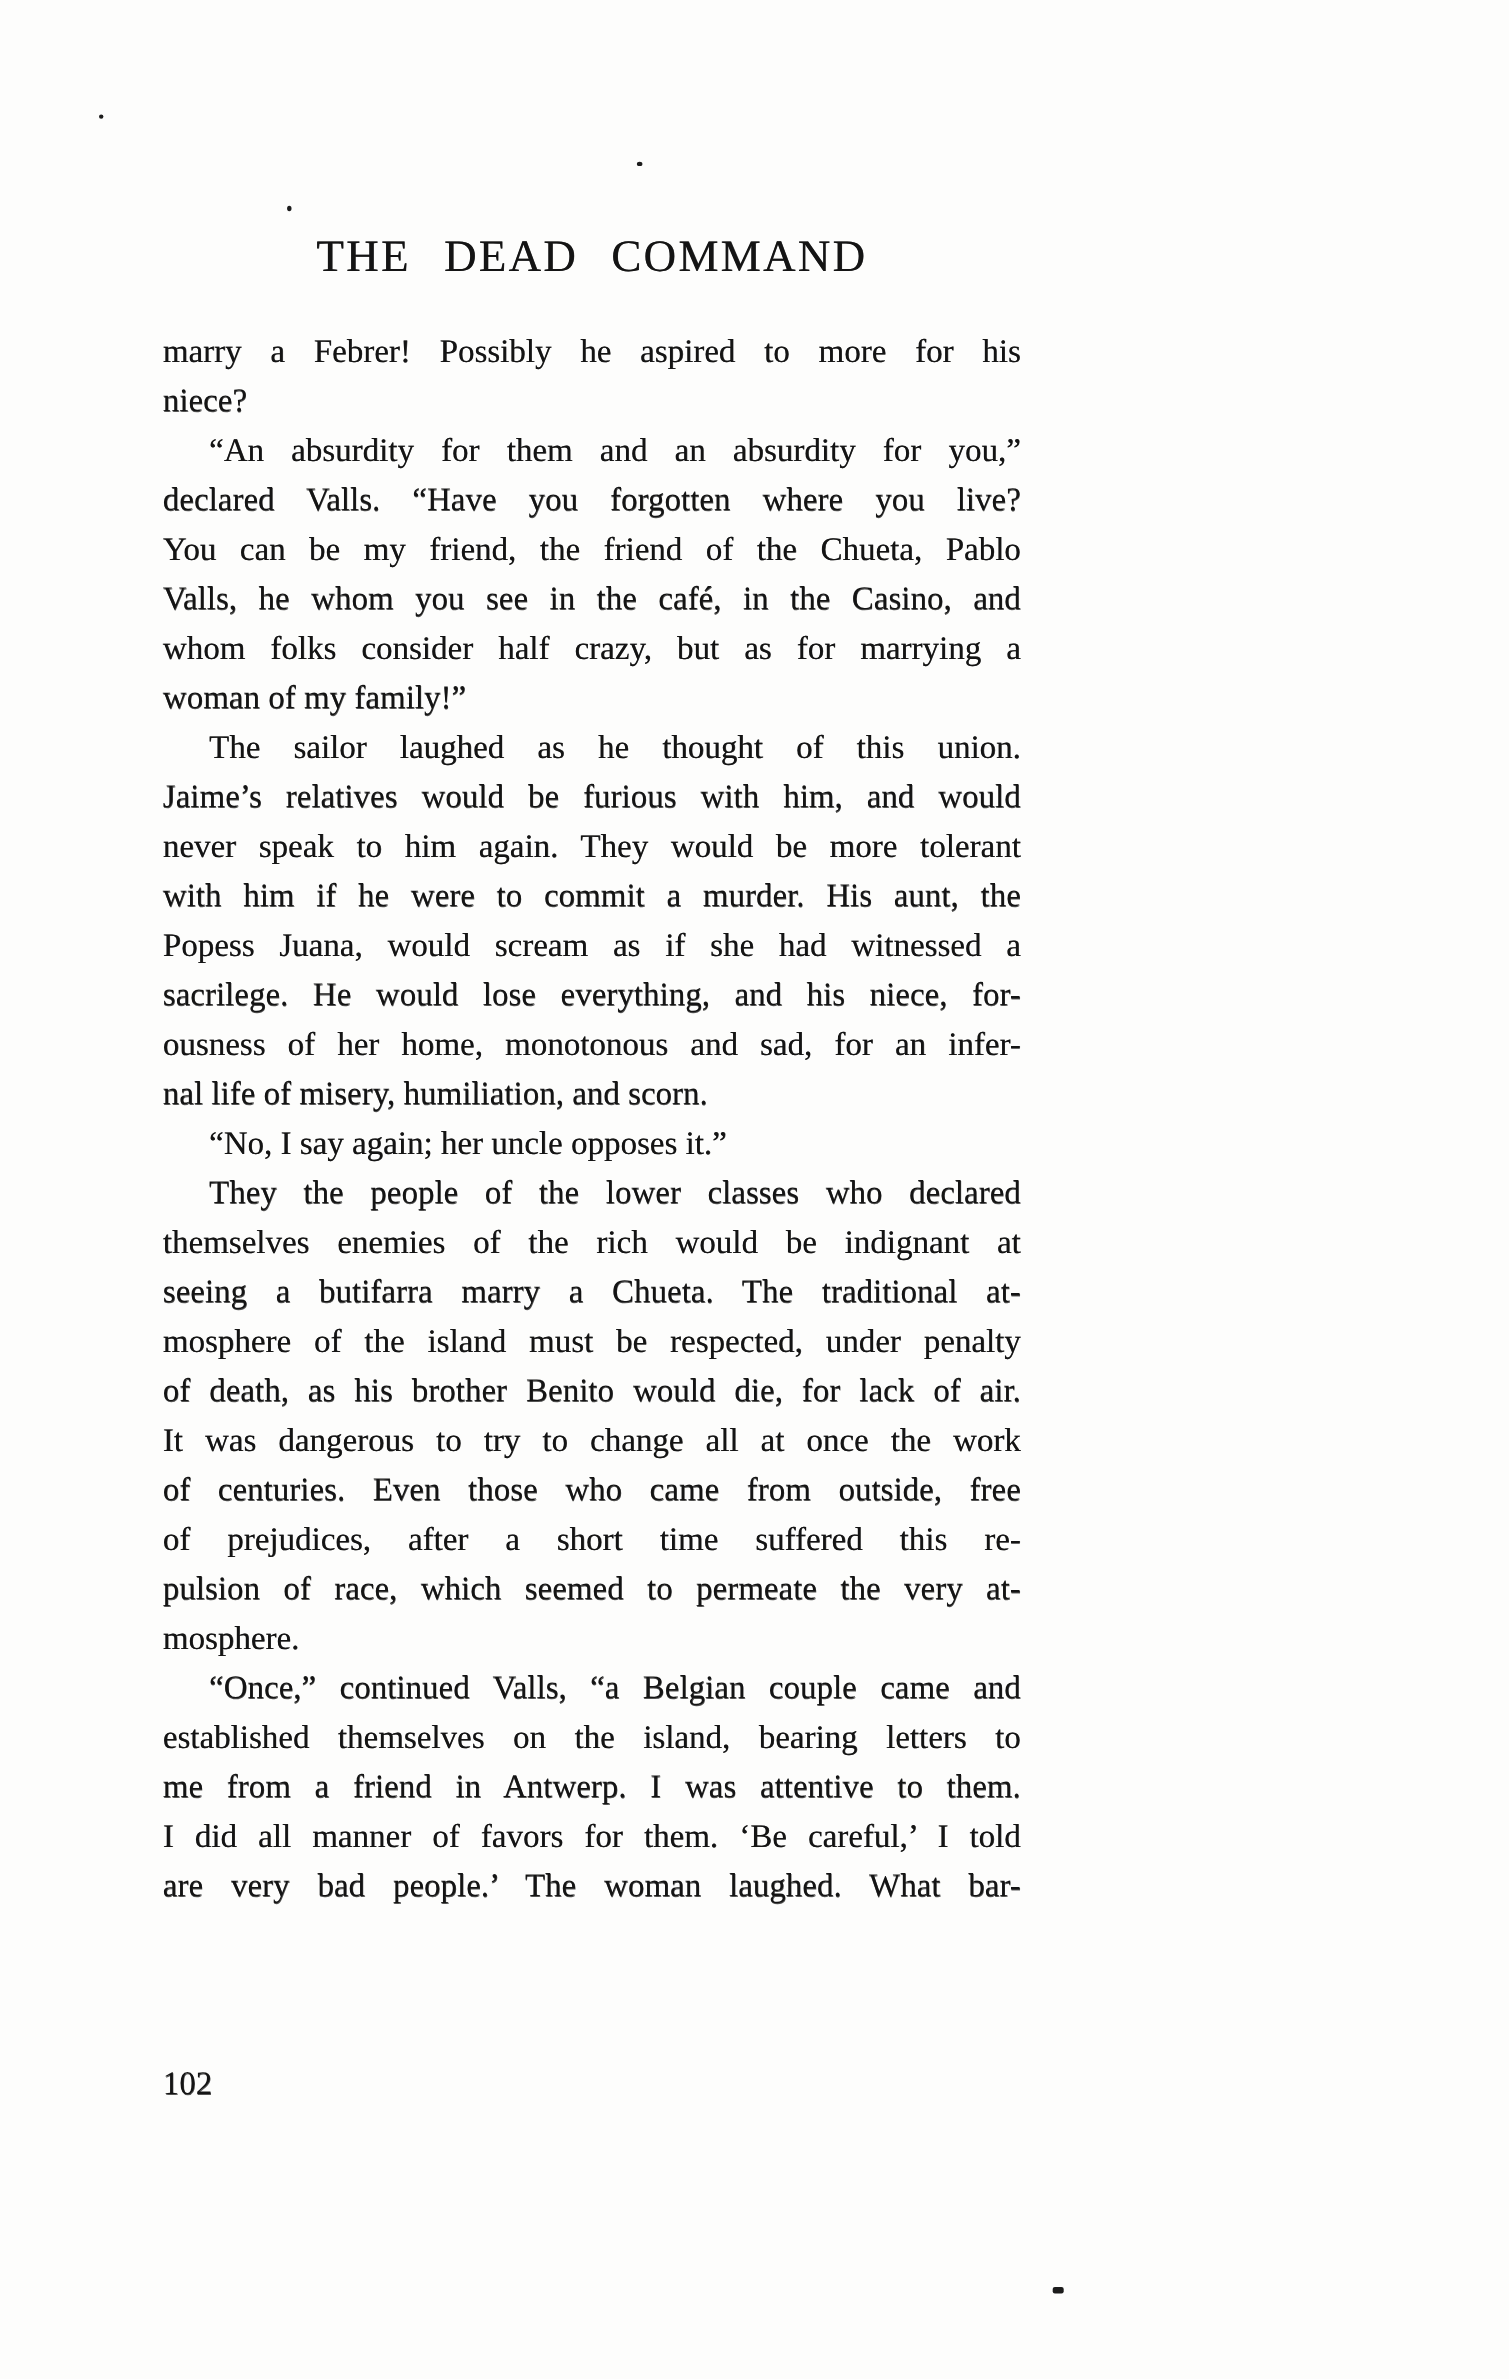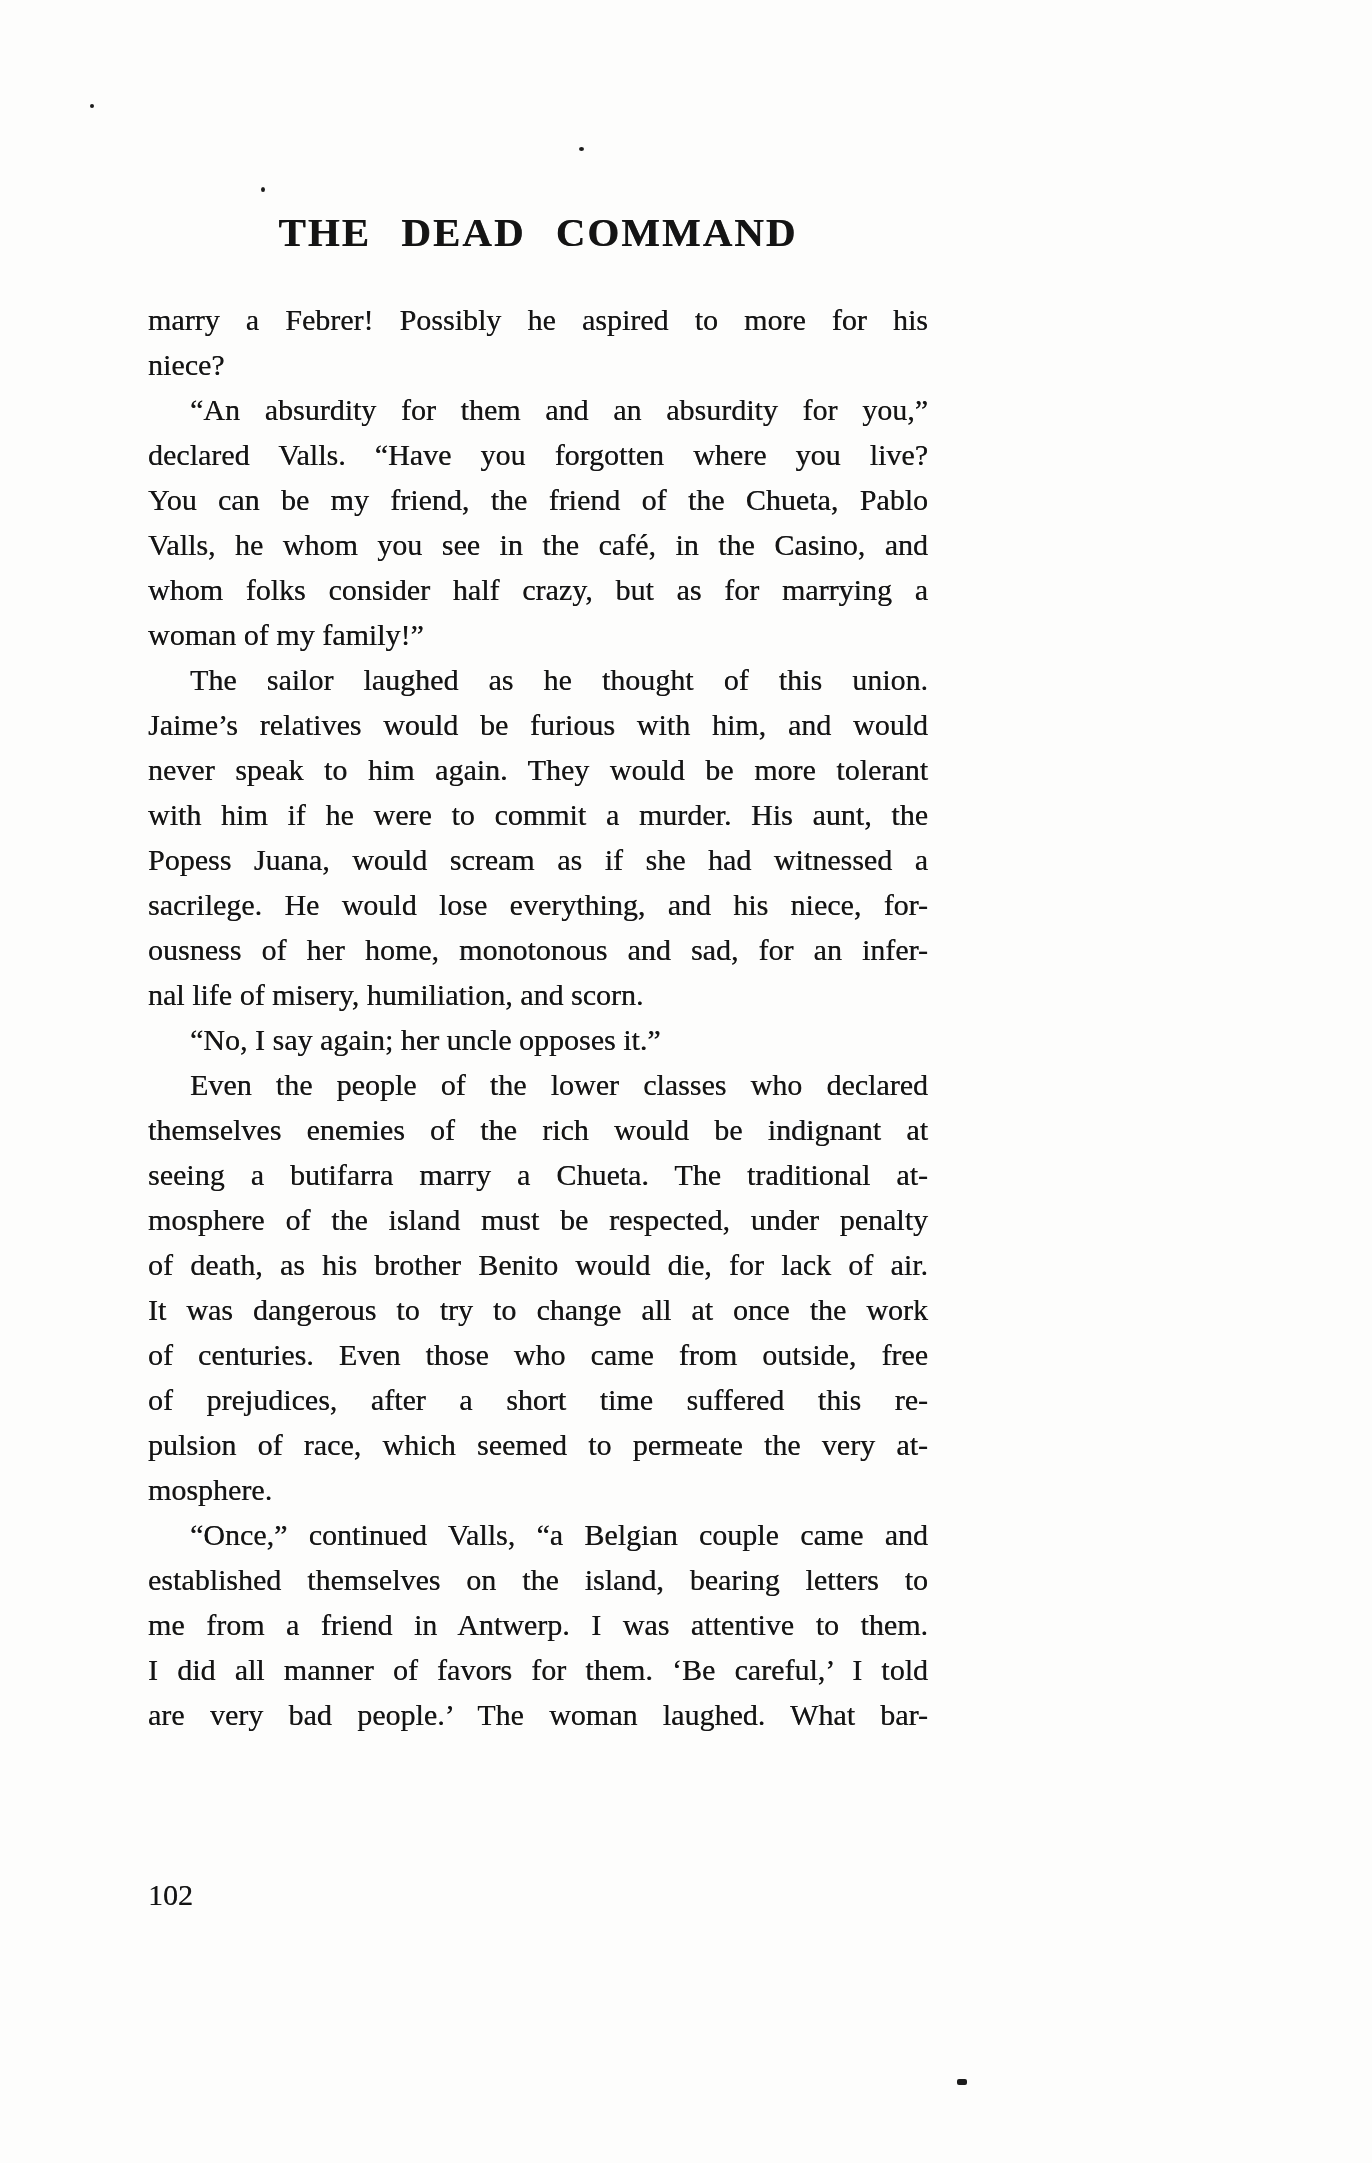--- a/index.html
+++ b/index.html
@@ -13,21 +13,21 @@
     overflow: hidden;
   }
   .page-title {
     position: absolute;
     left: 148px;
     top: 208px;
     width: 780px;
     margin: 0;
     text-align: center;
     font-size: 41px;
-    font-weight: bold;
+    font-weight: normal;
     letter-spacing: 2px;
     word-spacing: 18px;
     text-shadow: 0.3px 0.3px 0.4px rgba(10,10,10,0.75);
   }
   .text-block {
     position: absolute;
     left: 148px;
     top: 297px;
     width: 780px;
   }
@@ -81,21 +81,21 @@
       <div class="line no-stretch">woman of my family!”</div>
       <div class="line first-indent">The sailor laughed as he thought  of this union.</div>
       <div class="line">Jaime’s relatives would be furious with him, and would</div>
       <div class="line">never speak to him again.  They would be more tolerant</div>
       <div class="line">with him if he were to commit a murder.  His aunt, the</div>
       <div class="line">Popess Juana, would scream as if she had witnessed a</div>
       <div class="line">sacrilege.  He would lose everything, and his niece, for-</div>
       <div class="line">ousness of her home, monotonous and sad, for an infer-</div>
       <div class="line no-stretch">nal life of misery, humiliation, and scorn.</div>
       <div class="line first-indent no-stretch">“No, I say again; her uncle opposes it.”</div>
-      <div class="line first-indent">Even the people of the lower classes who declared</div>
+      <div class="line first-indent">They the people of the lower classes who declared</div>
       <div class="line">themselves enemies of the rich would be indignant at</div>
       <div class="line">seeing a butifarra marry a Chueta.  The traditional at-</div>
       <div class="line">mosphere of the island must be respected, under penalty</div>
       <div class="line">of death, as his brother Benito would die, for lack of air.</div>
       <div class="line">It was dangerous to try to change all at once the work</div>
       <div class="line">of centuries.  Even those who came from outside, free</div>
       <div class="line">of prejudices, after a short time suffered this re-</div>
       <div class="line">pulsion of race, which seemed to permeate the very at-</div>
       <div class="line no-stretch">mosphere.</div>
       <div class="line first-indent">“Once,” continued Valls, “a Belgian couple came and</div>

